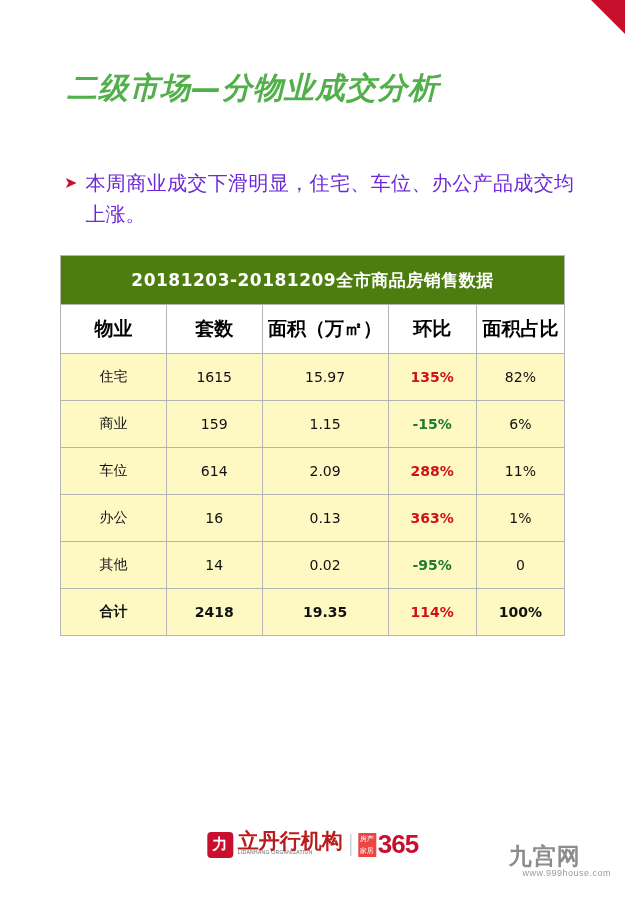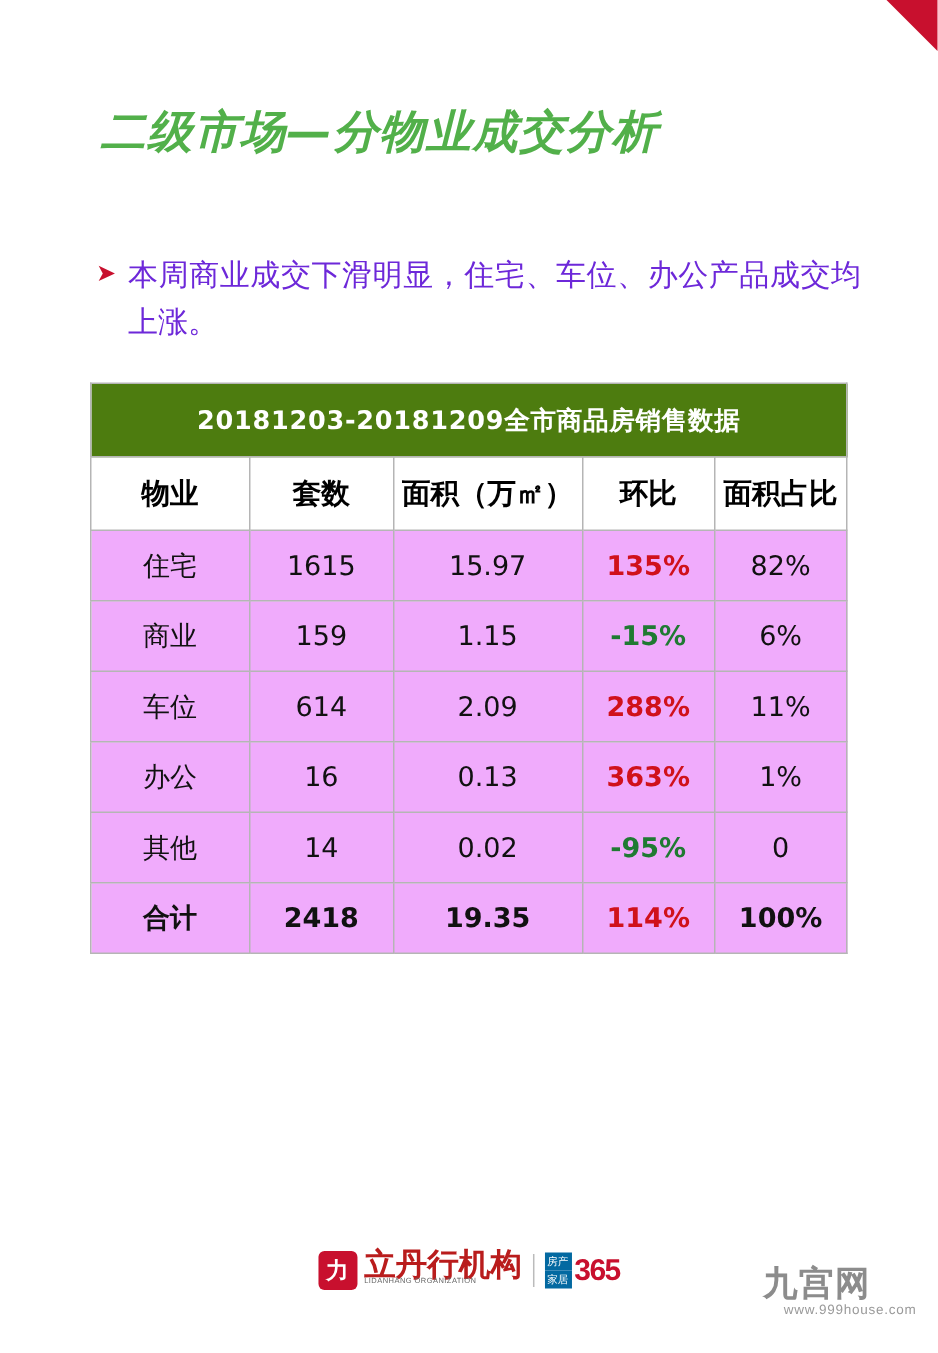--- a/index.html
+++ b/index.html
@@ -92,23 +92,23 @@
   }
   .head-row th {
     height: 46px;
     font-size: 19px;
     font-weight: bold;
     color: #000;
     background: #ffffff;
   }
   tbody tr td {
     height: 44px;
-    font-size: 18px;
+    font-size: 14px;
     color: #111;
-    background: #f0abfc;
+    background: #fef9c3;
   }
   td.cat {
     font-weight: normal;
   }
   tr.total td {
     font-weight: bold;
   }
   td.pct-up {
     color: #d0111b;
     font-weight: bold;
@@ -158,32 +158,32 @@
     width: 1px;
     height: 22px;
     background: #bbb;
     margin: 0 7px;
   }
   .logo-365 {
     display: flex;
     align-items: center;
   }
   .badge-365 {
-    background: #0369a1;
+    background: #ef4444;
     color: #fff;
     font-size: 7px;
     padding: 2px 2px;
     margin-right: 2px;
     font-family: "DejaVu Sans", sans-serif;
     line-height: 8px;
     text-align: center;
   }
   .num-365 {
     font-family: "Liberation Sans", sans-serif;
-    font-size: 20px;
+    font-size: 26px;
     font-weight: bold;
     color: #c8102e;
     letter-spacing: -1px;
   }
   .watermark {
     position: absolute;
     right: 14px;
     bottom: 24px;
     text-align: center;
   }

